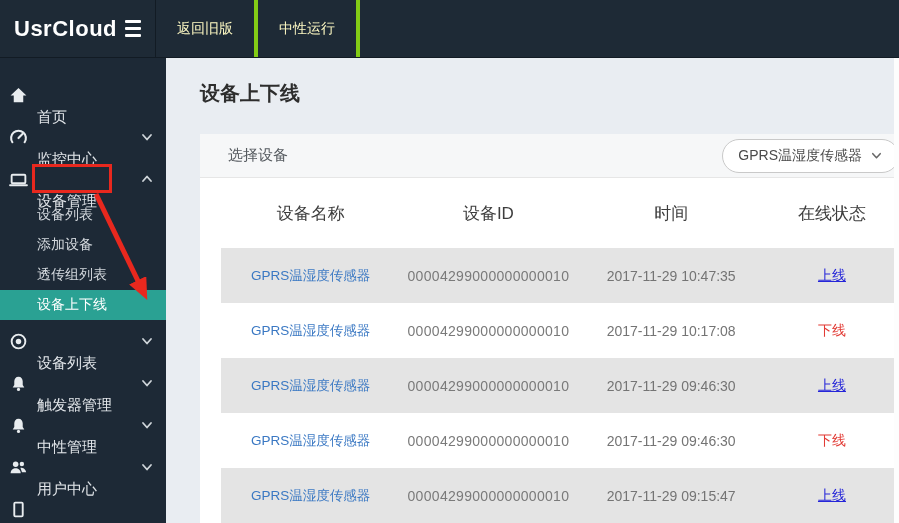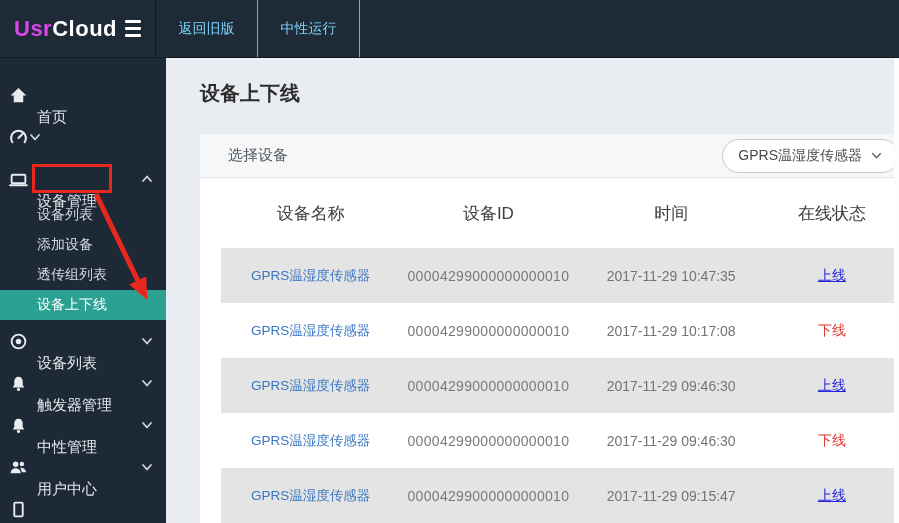--- a/index.html
+++ b/index.html
@@ -6,27 +6,27 @@
   html,body { width:899px; height:523px; overflow:hidden; }
   body { font-family:"Liberation Sans", sans-serif; background:#e9edf2; position:relative; }
 
   
   .topbar { position:absolute; left:0; top:0; width:899px; height:58px;
             background:#1e2a36; display:flex; align-items:stretch; z-index:5;
             border-bottom:1px solid #121b24; }
   .brand-cell { width:156px; display:flex; align-items:center; justify-content:space-between;
                 padding:0 14px; border-right:1px solid #121b24; }
   .logo { font-size:22px; font-weight:bold; letter-spacing:.5px; white-space:nowrap; }
-  .logo .p1 { color:#d946ef; }
+  .logo .p1 { color:#ffffff; }
   .logo .p2 { color:#ffffff; }
   .hamburger { width:24px; height:17px; display:flex; flex-direction:column;
                justify-content:space-between; cursor:pointer; margin-left:8px; }
   .hamburger span { display:block; height:3px; background:#fff; border-radius:1px; }
   .top-cell { width:102px; display:flex; align-items:center; justify-content:center;
-              color:#7dd3fc; font-size:14px; border-right:1px solid #84cc16; cursor:pointer; }
+              color:#fef9c3; font-size:14px; border-right:4px solid #84cc16; cursor:pointer; }
 
   
   .sidebar { position:absolute; left:0; top:58px; width:166px; height:465px;
              background:#1d2936; padding-top:16px; z-index:4; }
   .nav-item { height:42px; display:flex; align-items:center; padding:0 12px 0 9px;
               color:#e2e6ea; font-size:15px; cursor:pointer; }
   .nav-item .icon { width:19px; height:19px; flex:0 0 19px; display:flex;
                     align-items:center; justify-content:center; }
   .nav-item .lbl { margin-left:9px; flex:1 1 auto;margin-top:44px; }
   .nav-item .chev { width:14px; height:14px; flex:0 0 14px; }
@@ -100,20 +100,21 @@
     <span class="lbl">首页</span>
   </div>
 
   <div class="nav-item">
     <span class="icon">
       <svg viewBox="0 0 18 18">
           <path d="M3.2 13.5 A7 7 0 1 1 14.8 13.5" fill="none" stroke="#e8ecef" stroke-width="2" stroke-linecap="round"></path>
           <line x1="9" y1="9.5" x2="13" y2="5.5" stroke="#e8ecef" stroke-width="2" stroke-linecap="round"></line>
         </svg>
     </span>
+    <span class="lbl">监控中心</span>
     <span class="chev">
       <svg viewBox="0 0 14 14">
           <polyline points="3,5 7,9.5 11,5" fill="none" stroke="#cfd5da" stroke-width="1.8" stroke-linecap="round" stroke-linejoin="round"></polyline>
         </svg>
     </span>
   </div>
 
   <div class="nav-item">
     <span class="icon">
       <svg viewBox="0 0 18 18">

